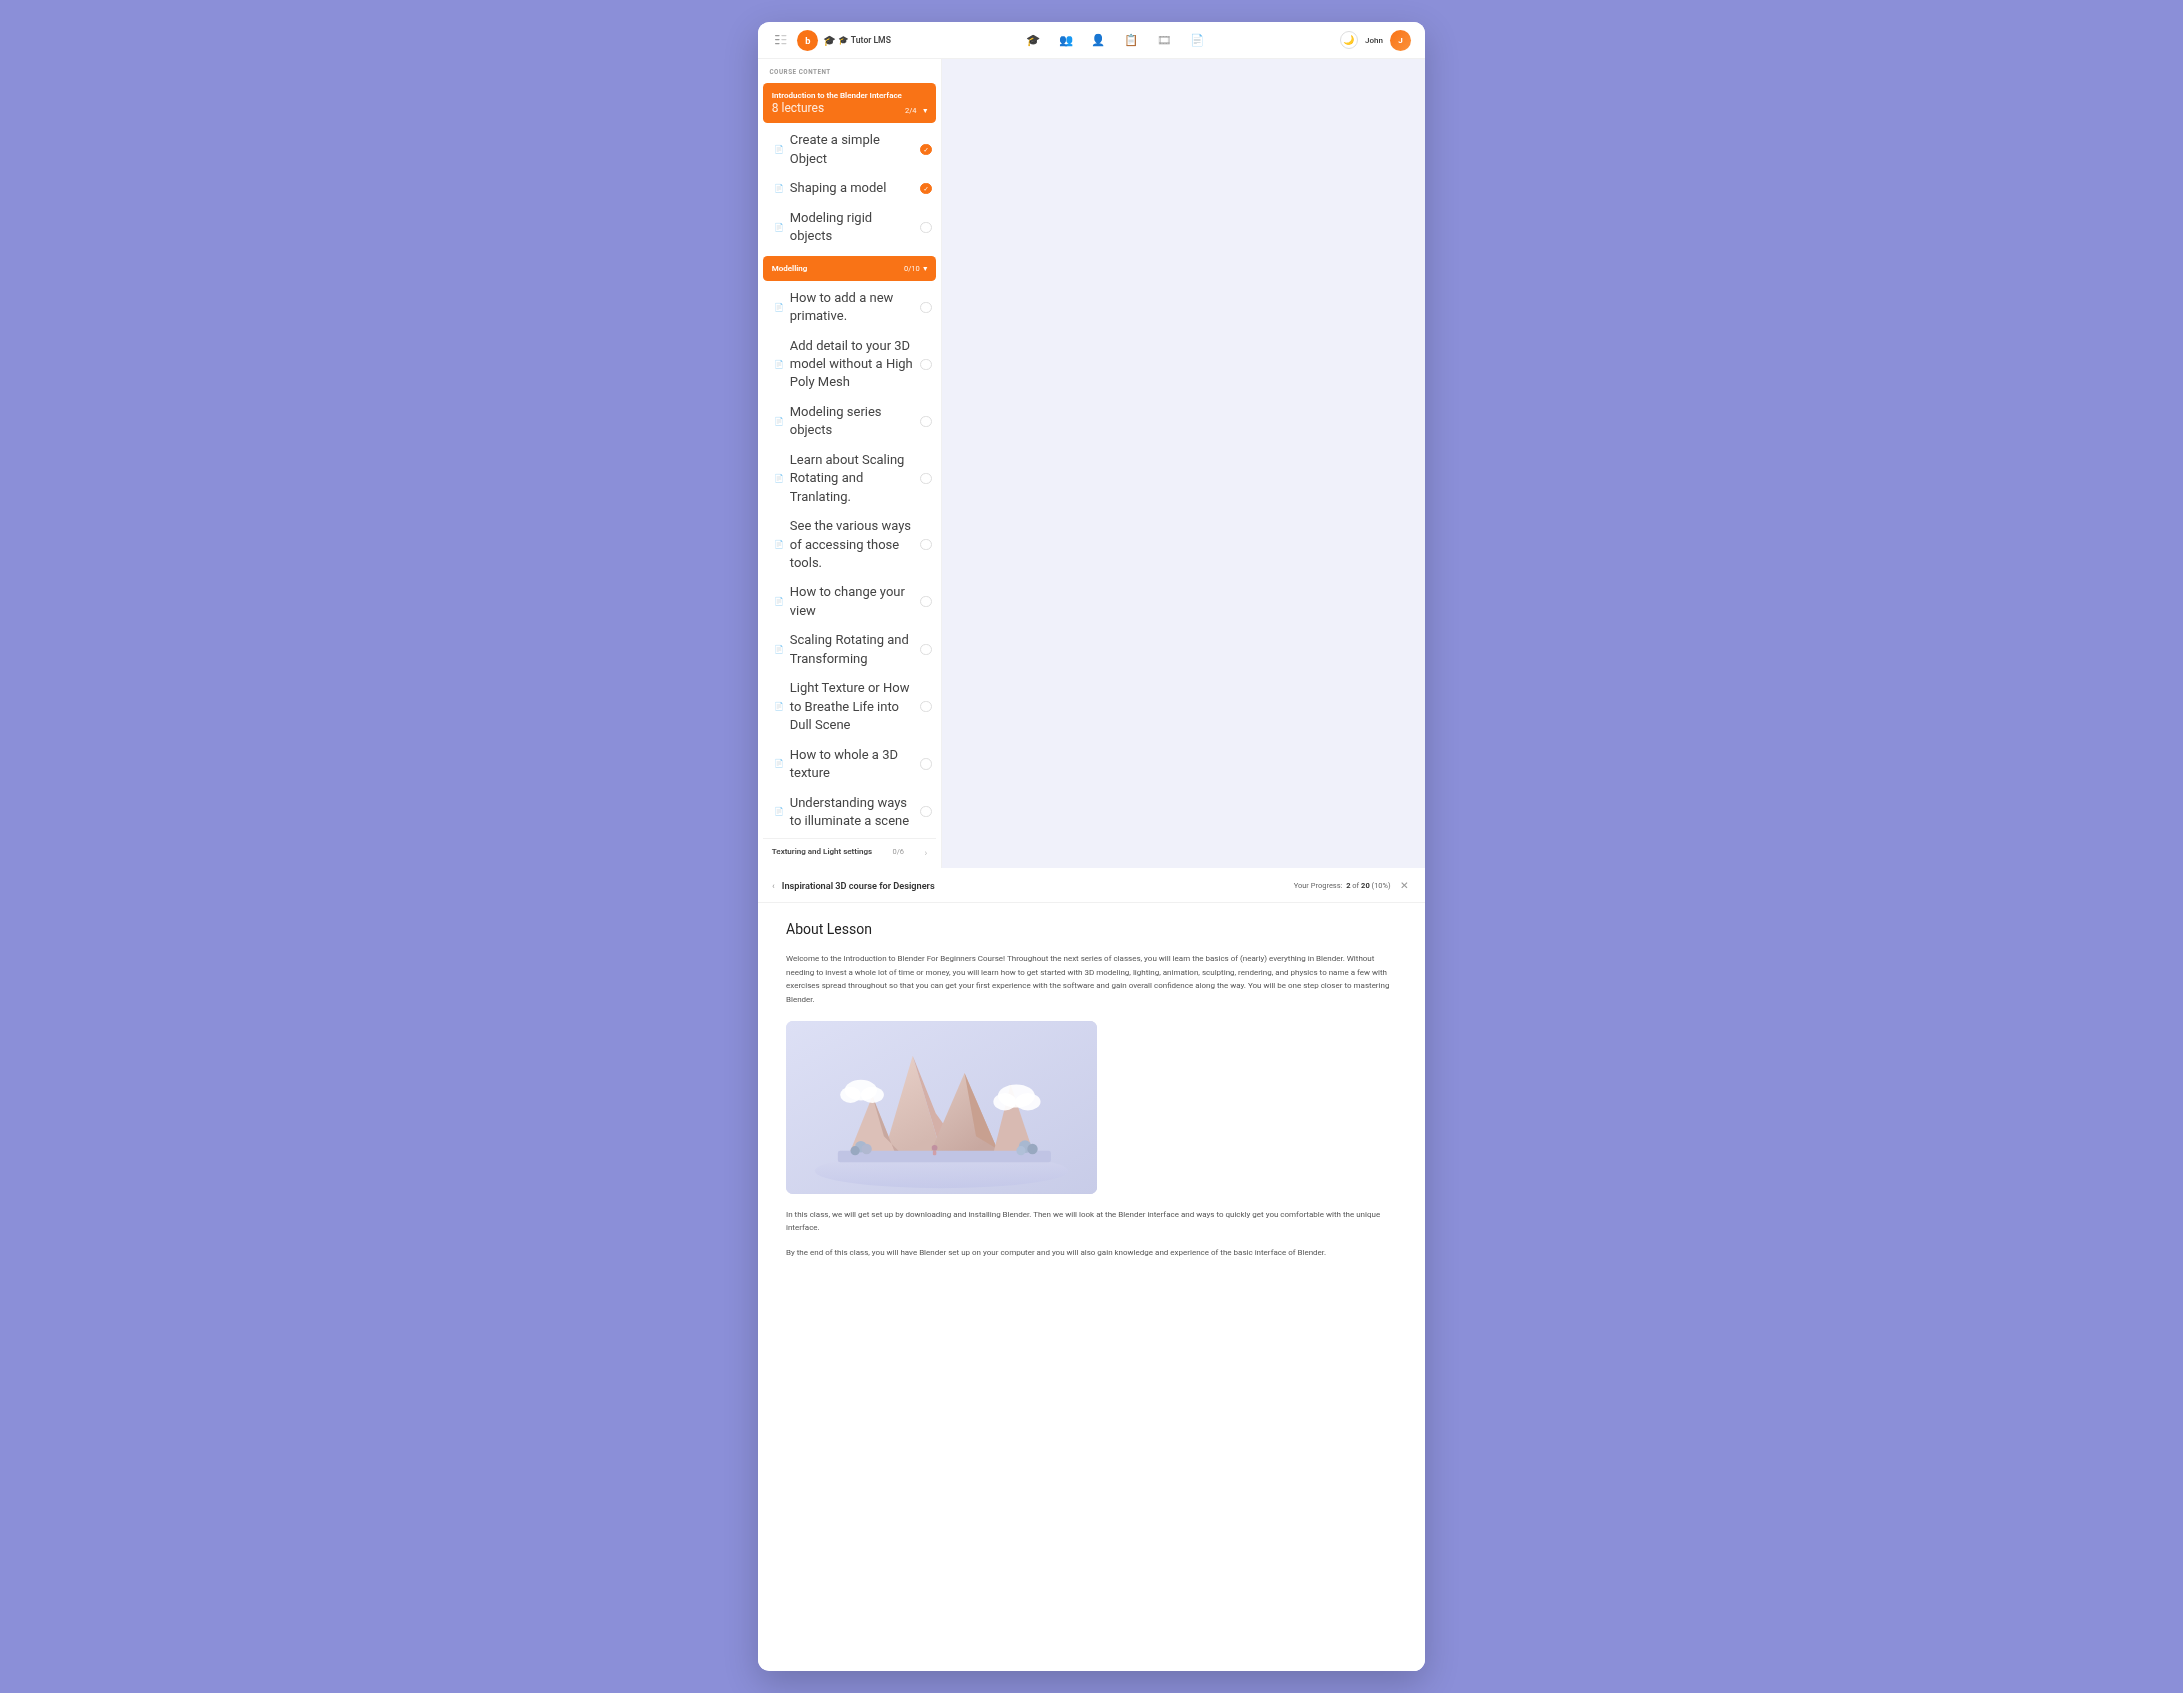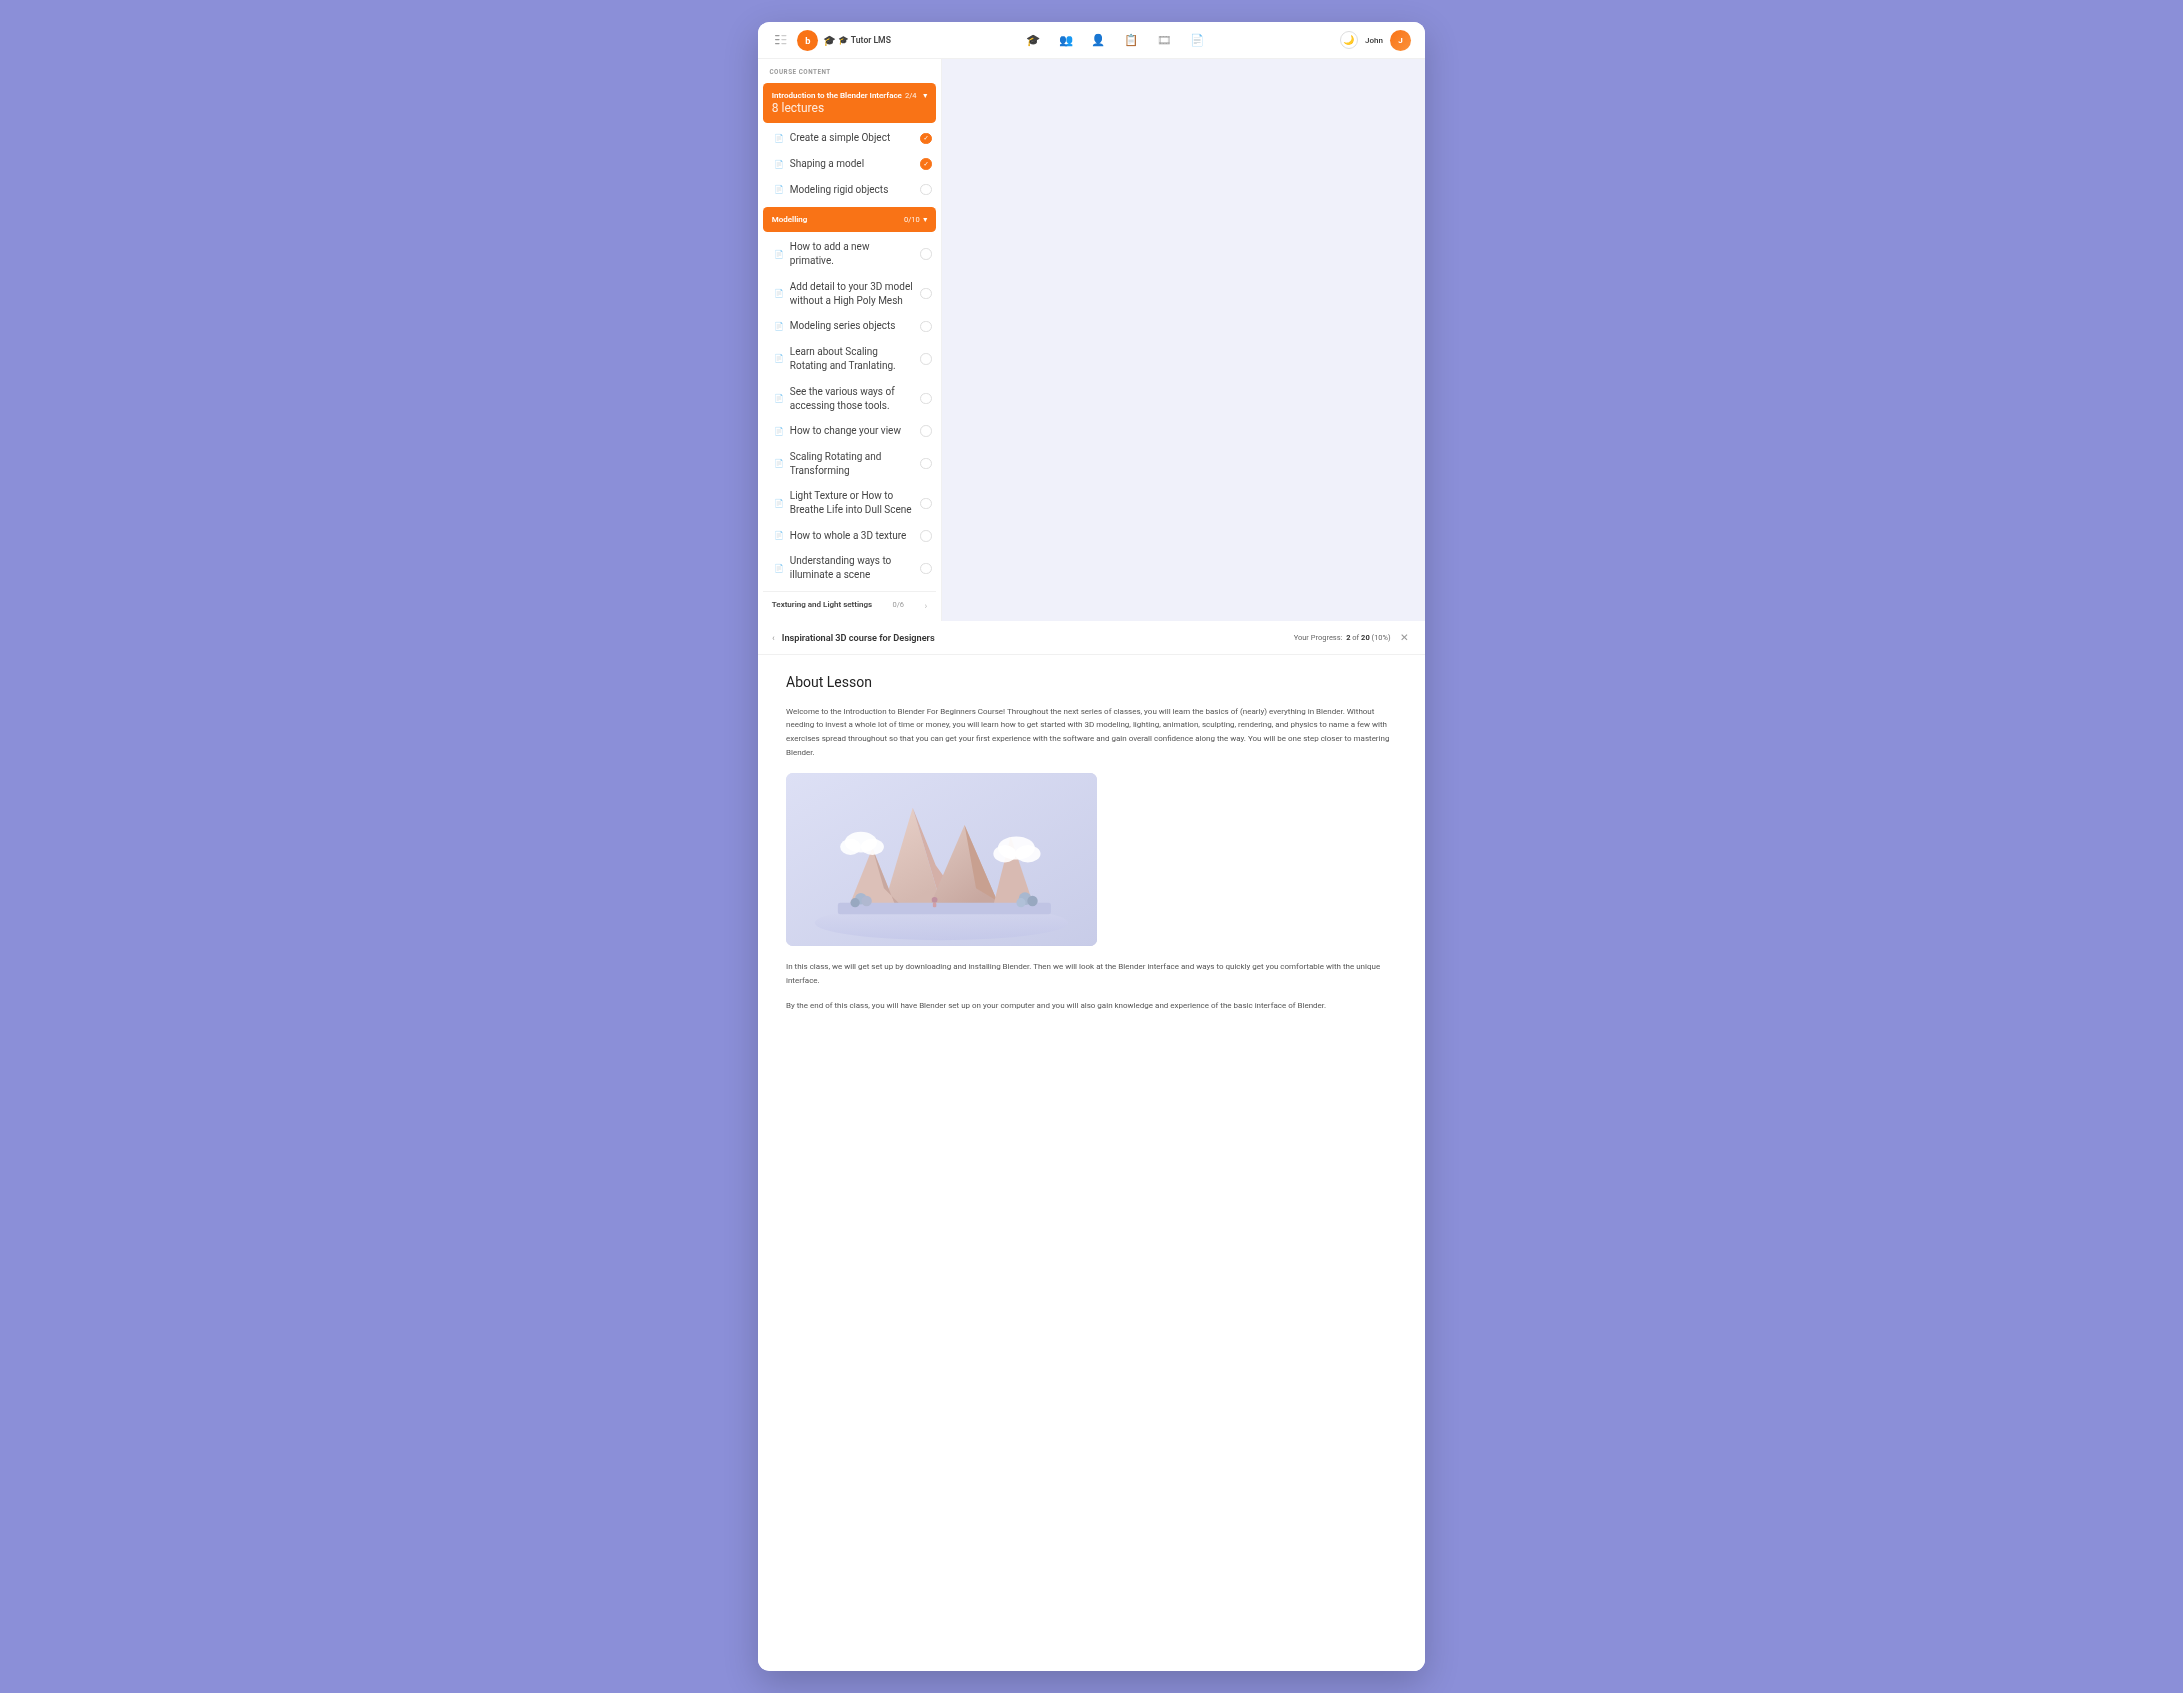--- a/index.html
+++ b/index.html
@@ -136,21 +136,21 @@
     .sidebar-header {
       padding: 9.2px 11.5px 7px;
       font-size: 6.3px;
       font-weight: 700;
       color: #999;
       letter-spacing: 0.08em;
       text-transform: uppercase;
     }
     .section-header {
       display: flex;
-      align-items: flex-start;
+      align-items: flex-end;
       justify-content: space-between;
       padding: 8px 9.2px;
       background: #f97316;
       color: white;
       cursor: pointer;
       border-radius: 4.6px;
       margin: 0 4.6px 2.3px;
     }
     .section-title {
       font-size: 8px;
@@ -171,21 +171,21 @@
       padding: 5.8px 9.2px 5.8px 16px;
       gap: 5.8px;
       cursor: pointer;
     }
     .lesson-doc-icon {
       color: #ccc;
       font-size: 8px;
       flex-shrink: 0;
     }
     .lesson-title {
-      font-size: 10px;
+      font-size: 13px;
       color: #444;
       flex: 1;
       line-height: 1.4;
     }
     .lesson-check {
       width: 11.5px;
       height: 11.5px;
       border-radius: 50%;
       border: 1.2px solid #ddd;
       flex-shrink: 0;

